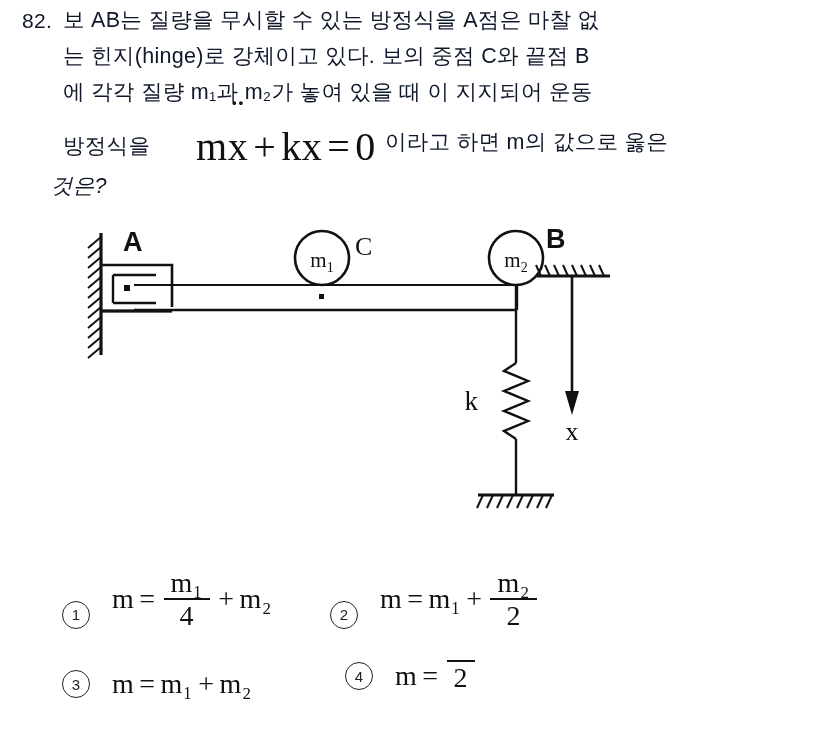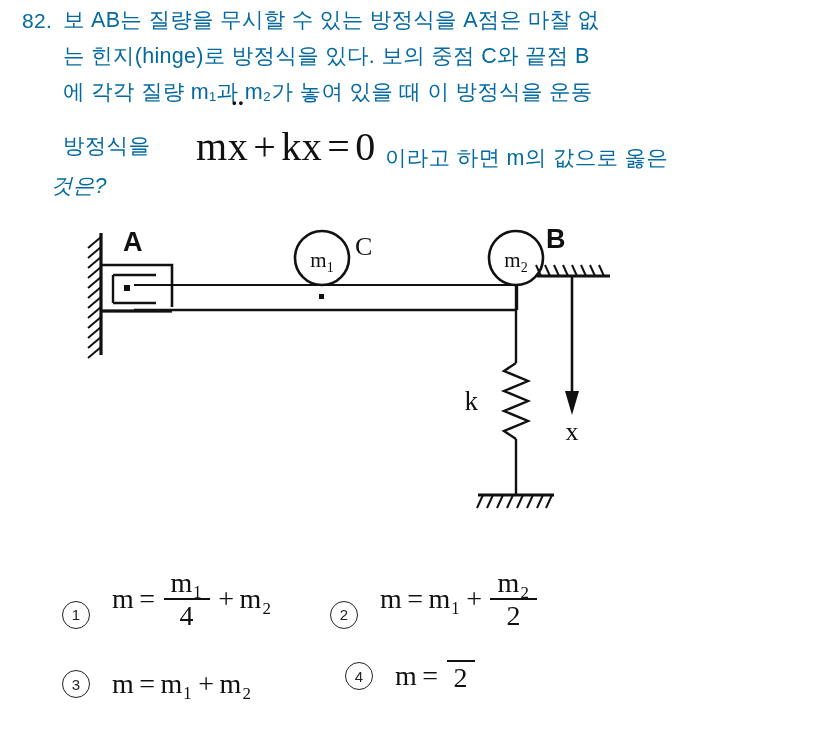--- a/index.html
+++ b/index.html
@@ -22,21 +22,21 @@
     left: 0;
     top: 0;
     width: 826px;
   }
   .q-line {
     position: absolute;
     font-size: 21.5px;
     line-height: 1;
     letter-spacing: 0.3px;
     white-space: pre;
-    color: #0369a1;
+    color: #0f172a;
   }
   #q-number {
     left: 22px;
     top: 10px;
     font-size: 21px;
   }
   #q-line-1 { left: 63px;  top: 10px;  }
   #q-line-2 { left: 63px;  top: 46px;  }
   #q-line-3 { left: 63px;  top: 82px;  }
   #q-line-4 { left: 63px;  top: 136px; }
@@ -62,21 +62,21 @@
     position: absolute;
     left: 50%;
     top: -0.80em;
     transform: translateX(-50%);
     font-size: 0.95em;
     line-height: 1;
   }
   #stem-eq-tail {
     position: absolute;
     left: 385px;
-    top: 148px;
+    top: 132px;
   }
 
   
   #figure {
     position: absolute;
     left: 0;
     top: 215px;
     width: 711px;
     height: 300px;
   }
@@ -156,23 +156,23 @@
 </style>
 </head>
 <body>
 
 <div id="question-block">
 
   <div class="q-line" id="q-number">82.</div>
 
   <div class="q-line" id="q-line-1">보 AB는 질량을 무시할 수 있는 방정식을 A점은 마찰 없</div>
 
-  <div class="q-line" id="q-line-2">는 힌지(hinge)로 방정식을 있다. 보의 중점 C와 끝점 B</div>
-
-  <div class="q-line" id="q-line-3">에 각각 질량 m₁과 m₂가 놓여 있을 때 이 방정식을 운동</div>
+  <div class="q-line" id="q-line-2">는 힌지(hinge)로 강체이고 있다. 보의 중점 C와 끝점 B</div>
+
+  <div class="q-line" id="q-line-3">에 각각 질량 m₁과 m₂가 놓여 있을 때 이 지지되어 운동</div>
 
   <div class="q-line" id="q-line-4">방정식을</div>
 
   <div id="stem-equation">
     <span>m</span><span class="ddot">x</span><span class="op">+</span><span>k</span><span>x</span><span class="op">=</span><span>0</span>
   </div>
 
   <div class="q-line" id="stem-eq-tail">이라고 하면 m의 값으로 옳은</div>
 
   <div class="q-line" id="q-line-5">것은?</div>

